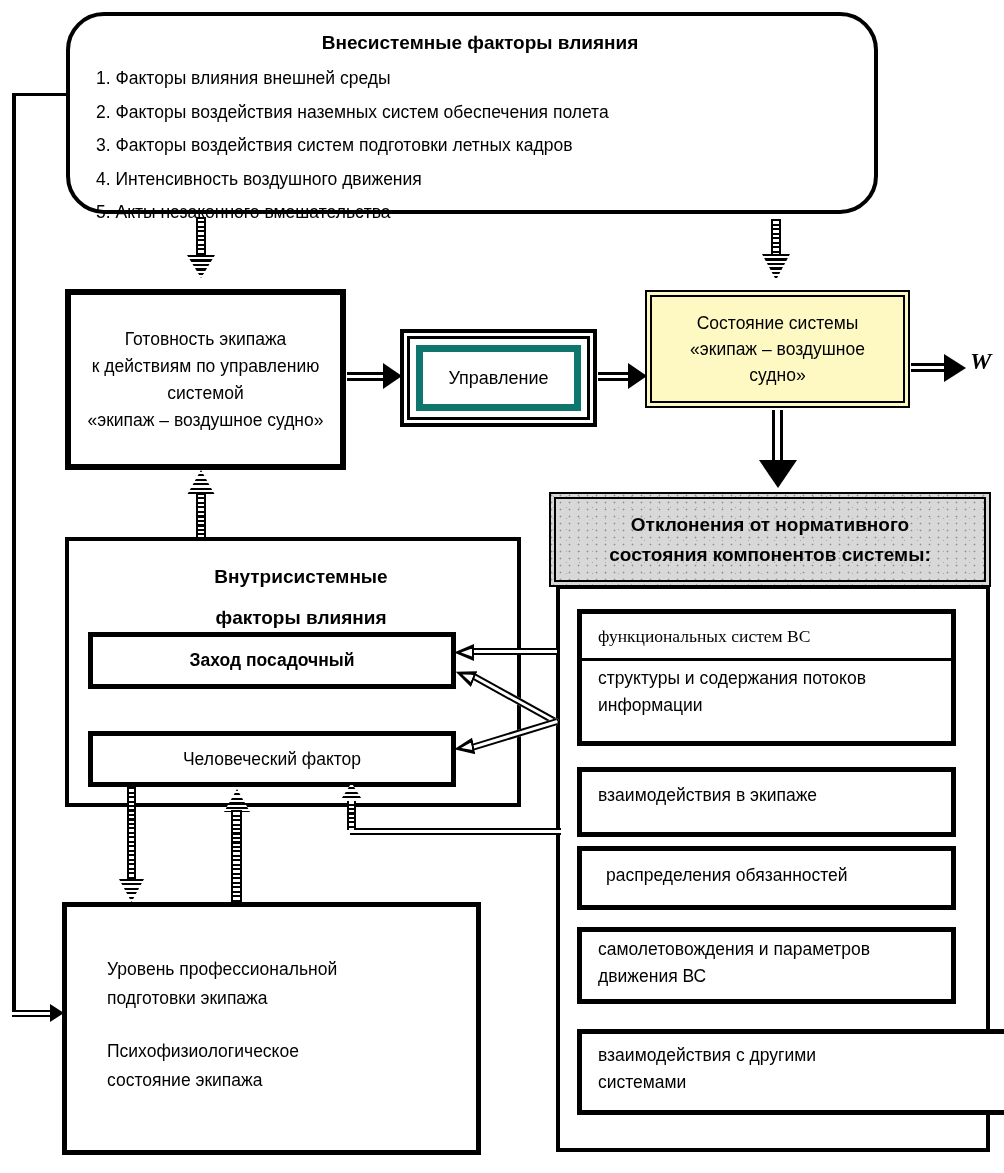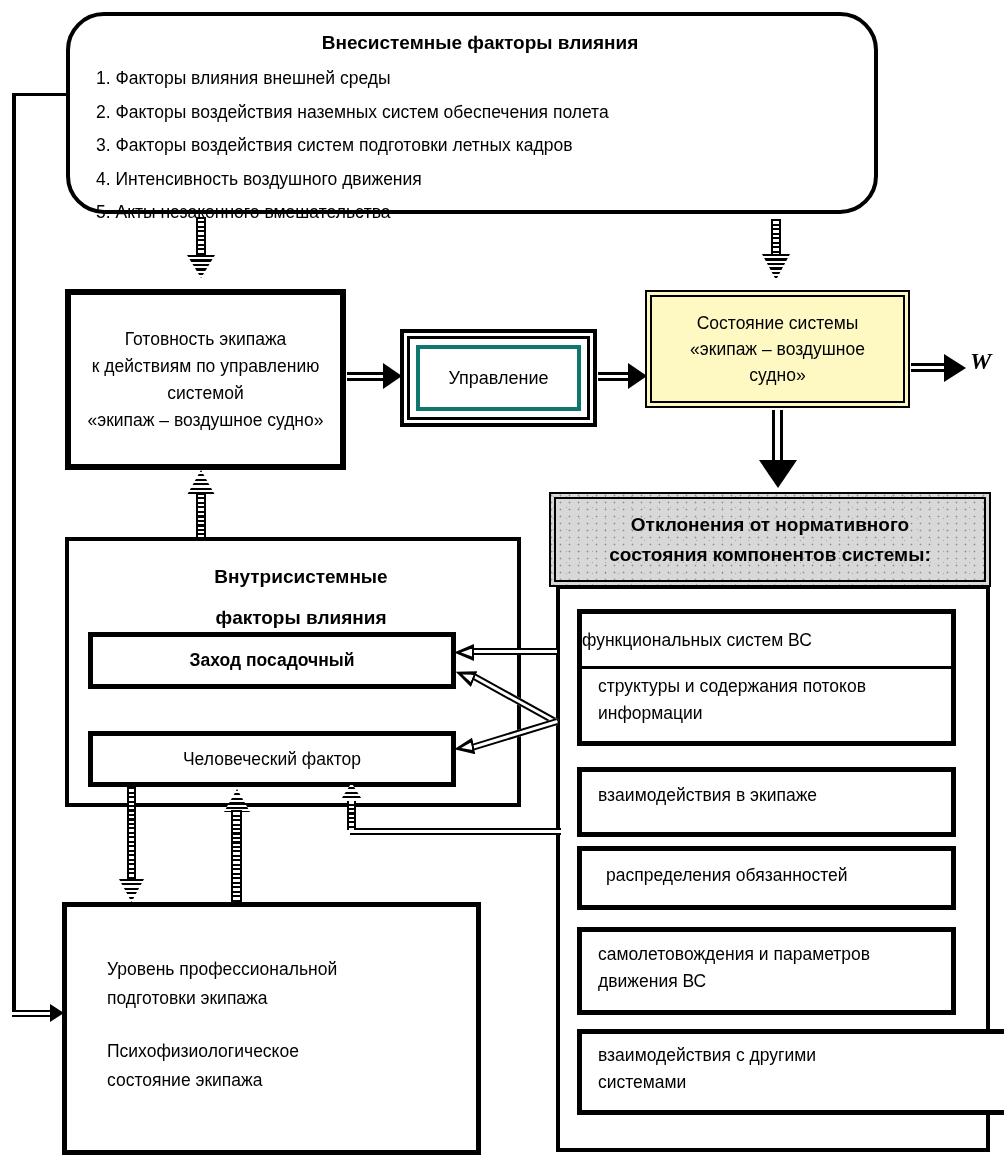--- a/index.html
+++ b/index.html
@@ -98,21 +98,21 @@
     <div>к действиям по управлению</div>
     <div>системой</div>
     <div>«экипаж – воздушное судно»</div>
   </div>
 
   <div class="dlh" style="left:347px;top:372px;width:38px;"></div>
   <div class="tri tri-right-big" style="left:383px;top:363px;"></div>
 
   <div class="abs" style="left:400px;top:329px;width:197px;height:98px;border:4px solid #000;padding:3px;background:#fff;">
     <div style="width:100%;height:100%;border:3px solid #000;padding:6px;">
-      <div class="flexc" style="width:100%;height:100%;border:4px solid #0f766e;font-size:18px;">
+      <div class="flexc" style="width:100%;height:100%;border:7px solid #0f766e;font-size:18px;">
         <span>Управление</span>
       </div>
     </div>
   </div>
 
   <div class="dlh" style="left:598px;top:372px;width:32px;"></div>
   <div class="tri tri-right-big" style="left:628px;top:363px;"></div>
 
   <div class="abs dbl flexc t17" style="left:645px;top:290px;width:265px;height:118px;background:#fef9c3;line-height:26px;">
     <div>Состояние системы</div>
@@ -158,37 +158,37 @@
   <div class="st-shaft-v" style="left:231px;top:810px;width:11px;height:92px;"></div>
 
   <div class="abs dbl speckle flexc bold t19" style="left:549px;top:492px;width:442px;height:95px;line-height:30px;">
     <div>Отклонения от нормативного</div>
     <div>состояния компонентов системы:</div>
   </div>
 
   <div class="box" style="left:556px;top:585px;width:434px;height:567px;background:transparent;"></div>
 
   <div class="box thick" style="left:577px;top:609px;width:379px;height:137px;">
-    <div class="flexl celltext" style="height:55px;border-bottom:3px solid #000;">
+    <div class="flexl celltext" style="height:47px;border-bottom:3px solid #000;padding-left:16px;font-family:Liberation Serif, serif;">
       <span>функциональных систем ВС</span>
     </div>
     <div class="flexl celltext" style="height:68px;padding:2px 30px 8px 16px;">
       <span>структуры и содержания потоков информации</span>
     </div>
   </div>
 
   <div class="box thick flexl celltext" style="left:577px;top:767px;width:379px;height:70px;padding:0 16px 14px 16px;">
     <span>взаимодействия в экипаже</span>
   </div>
 
   <div class="box thick flexl celltext" style="left:577px;top:846px;width:379px;height:64px;padding:0 16px 6px 24px;">
     <span>распределения обязанностей</span>
   </div>
 
-  <div class="box thick flexl celltext" style="left:577px;top:927px;width:379px;height:88px;padding:0 60px 6px 16px;">
+  <div class="box thick flexl celltext" style="left:577px;top:927px;width:379px;height:77px;padding:0 60px 6px 16px;">
     <span>самолетовождения и параметров движения ВС</span>
   </div>
 
   <div class="box thick flexl celltext" style="left:577px;top:1029px;width:447px;height:86px;padding:0 110px 6px 16px;">
     <span>взаимодействия с другими системами</span>
   </div>
 
   <div class="dlh-thin" style="left:471px;top:648px;width:86px;"></div>
   <div class="openhead" style="left:454px;top:644px;"></div>
 

